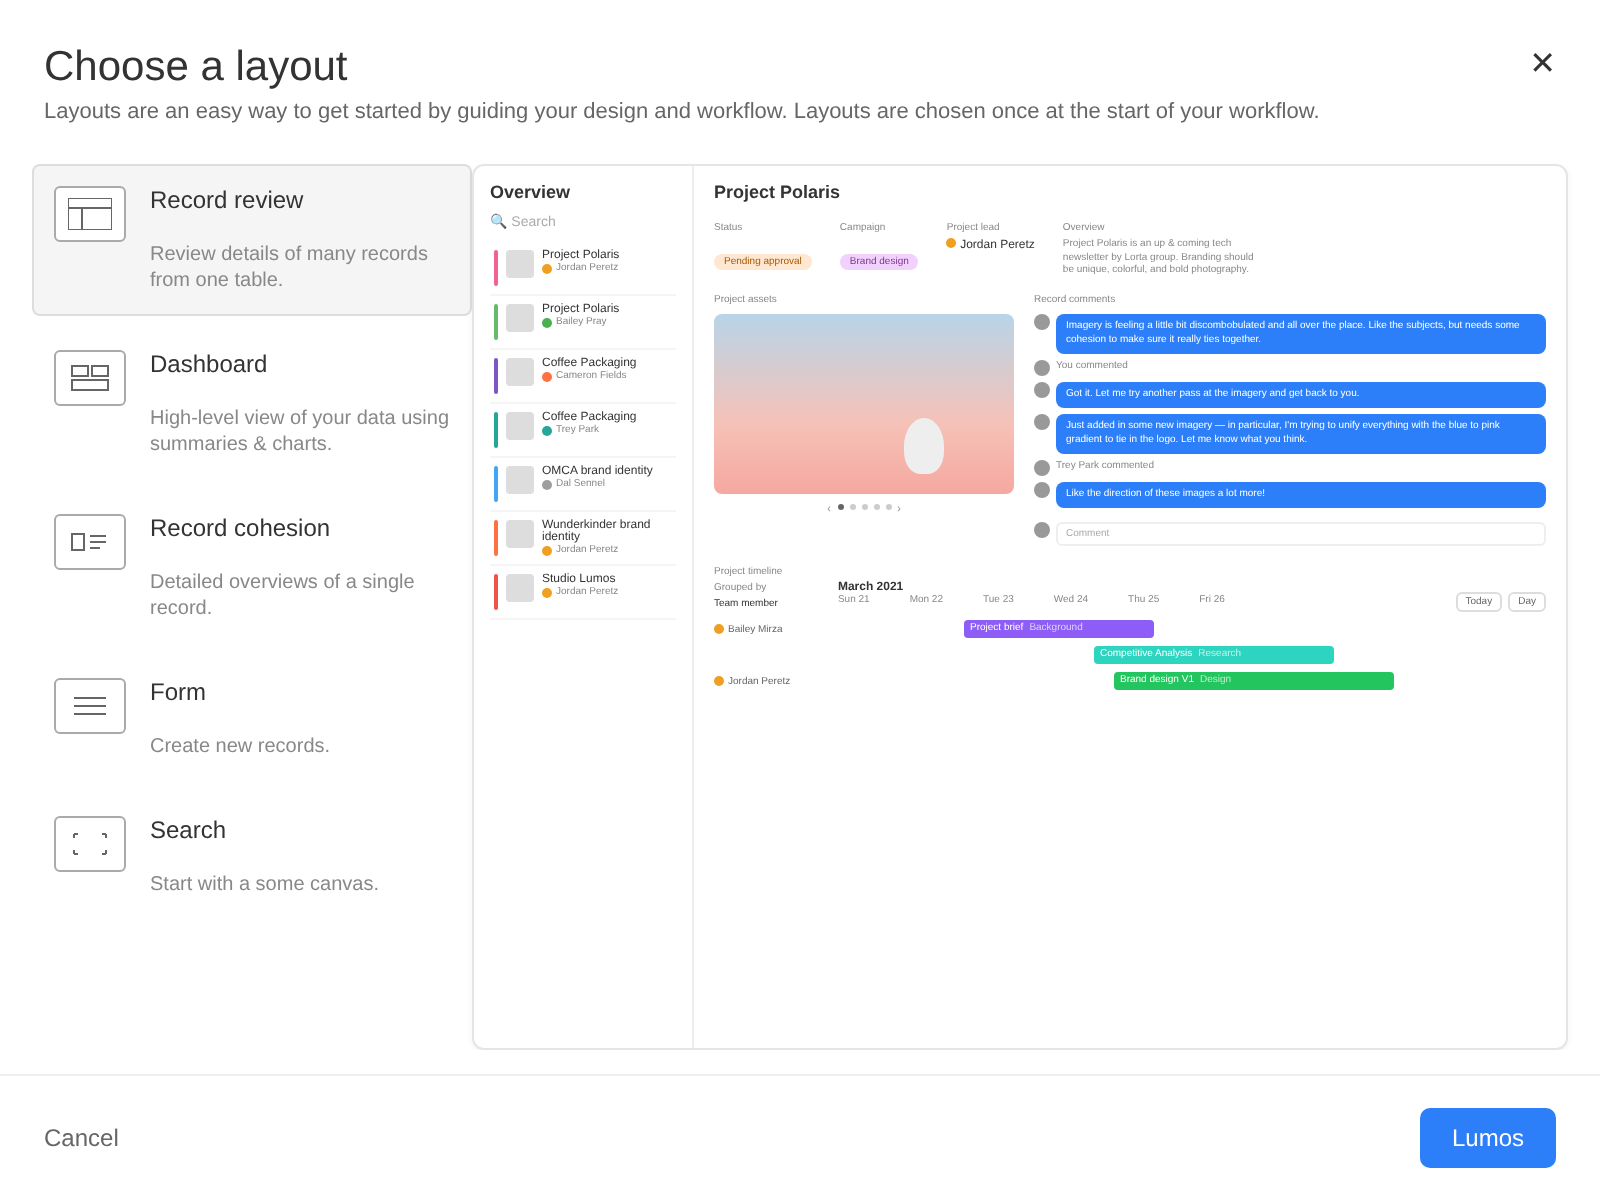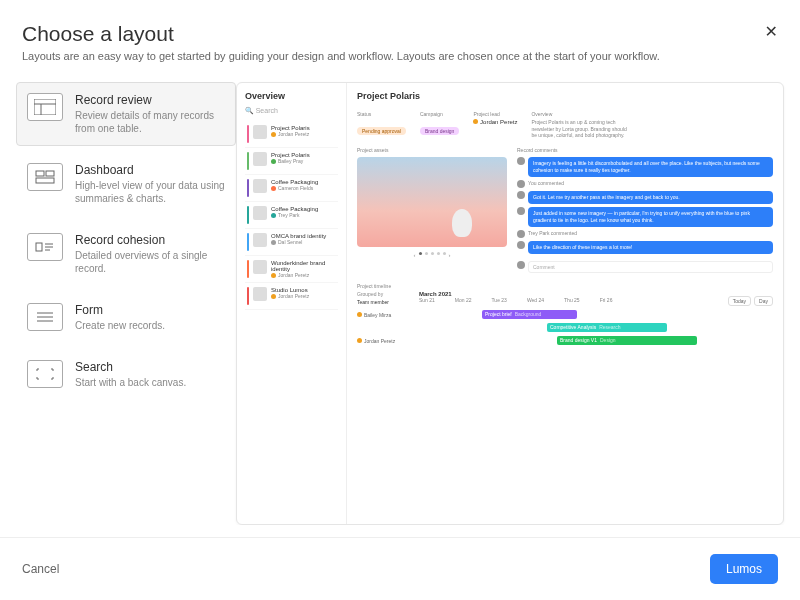--- a/index.html
+++ b/index.html
@@ -9,21 +9,21 @@
 .title { font-size: 21px; font-weight: 500; color: #333; margin-bottom: 4px; }
 .subtitle { font-size: 11px; color: #666; }
 .close { position: absolute; top: 22px; right: 22px; font-size: 16px; color: #333; cursor: pointer; background: none; border: none; }
 .body { flex: 1; display: flex; padding: 10px 16px 0 16px; overflow: hidden; }
 .options { width: 220px; display: flex; flex-direction: column; gap: 6px; }
 .option { display: flex; gap: 12px; padding: 10px 10px; border: 1px solid transparent; border-radius: 4px; cursor: pointer; }
 .option.selected { background: #f5f5f5; border: 1px solid #ddd; }
 .option .icon-box { width: 36px; height: 28px; border: 1px solid #aaa; border-radius: 3px; flex-shrink: 0; display: flex; align-items: center; justify-content: center; background: #fff; }
 .option-text { flex: 1; }
 .option-title { font-size: 12px; font-weight: 500; color: #333; }
-.option-desc { font-size: 10px; color: #888; margin-top: 2px; line-height: 1.3; }
+.option-desc { font-size: 10px; color: #888; margin-top: 14px; line-height: 1.3; }
 .preview { flex: 1; border: 1px solid #e5e5e5; border-radius: 6px; background: #fff; display: flex; overflow: hidden; box-shadow: 0 1px 3px rgba(0,0,0,0.05); }
 .footer { display: flex; justify-content: space-between; align-items: center; padding: 16px 22px; border-top: 1px solid #eee; margin-top: 12px; }
 .btn-cancel { background: none; border: none; font-size: 12px; color: #666; cursor: pointer; }
 .btn-next { background: #2d7ff9; color: #fff; border: none; padding: 8px 16px; border-radius: 5px; font-size: 12px; cursor: pointer; }
 
 .pv-side { width: 110px; border-right: 1px solid #eee; padding: 8px; }
 .pv-side-title { font-size: 9px; font-weight: 600; margin-bottom: 6px; }
 .pv-search { font-size: 7px; color: #aaa; margin-bottom: 6px; }
 .pv-item { display: flex; gap: 4px; padding: 4px 2px; border-bottom: 1px solid #f5f5f5; }
 .pv-color { width: 2px; height: 18px; border-radius: 1px; }
@@ -129,21 +129,21 @@
         </div>
       </div>
       <div class="option">
         <div class="icon-box">
           <svg width="22" height="16" viewBox="0 0 22 16">
               <path d="M3 3 L3 5 M3 3 L5 3 M19 3 L17 3 M19 3 L19 5 M3 13 L3 11 M3 13 L5 13 M19 13 L19 11 M19 13 L17 13" stroke="#666" fill="none"></path>
             </svg>
         </div>
         <div class="option-text">
           <div class="option-title">Search</div>
-          <div class="option-desc">Start with a back canvas.</div>
+          <div class="option-desc">Start with a some canvas.</div>
         </div>
       </div>
     </div>
 
     <div class="preview">
       <div class="pv-side">
         <div class="pv-side-title">Overview</div>
         <div class="pv-search">🔍 <span>Search</span></div>
         <div id="pv-items">
             <div class="pv-item">

